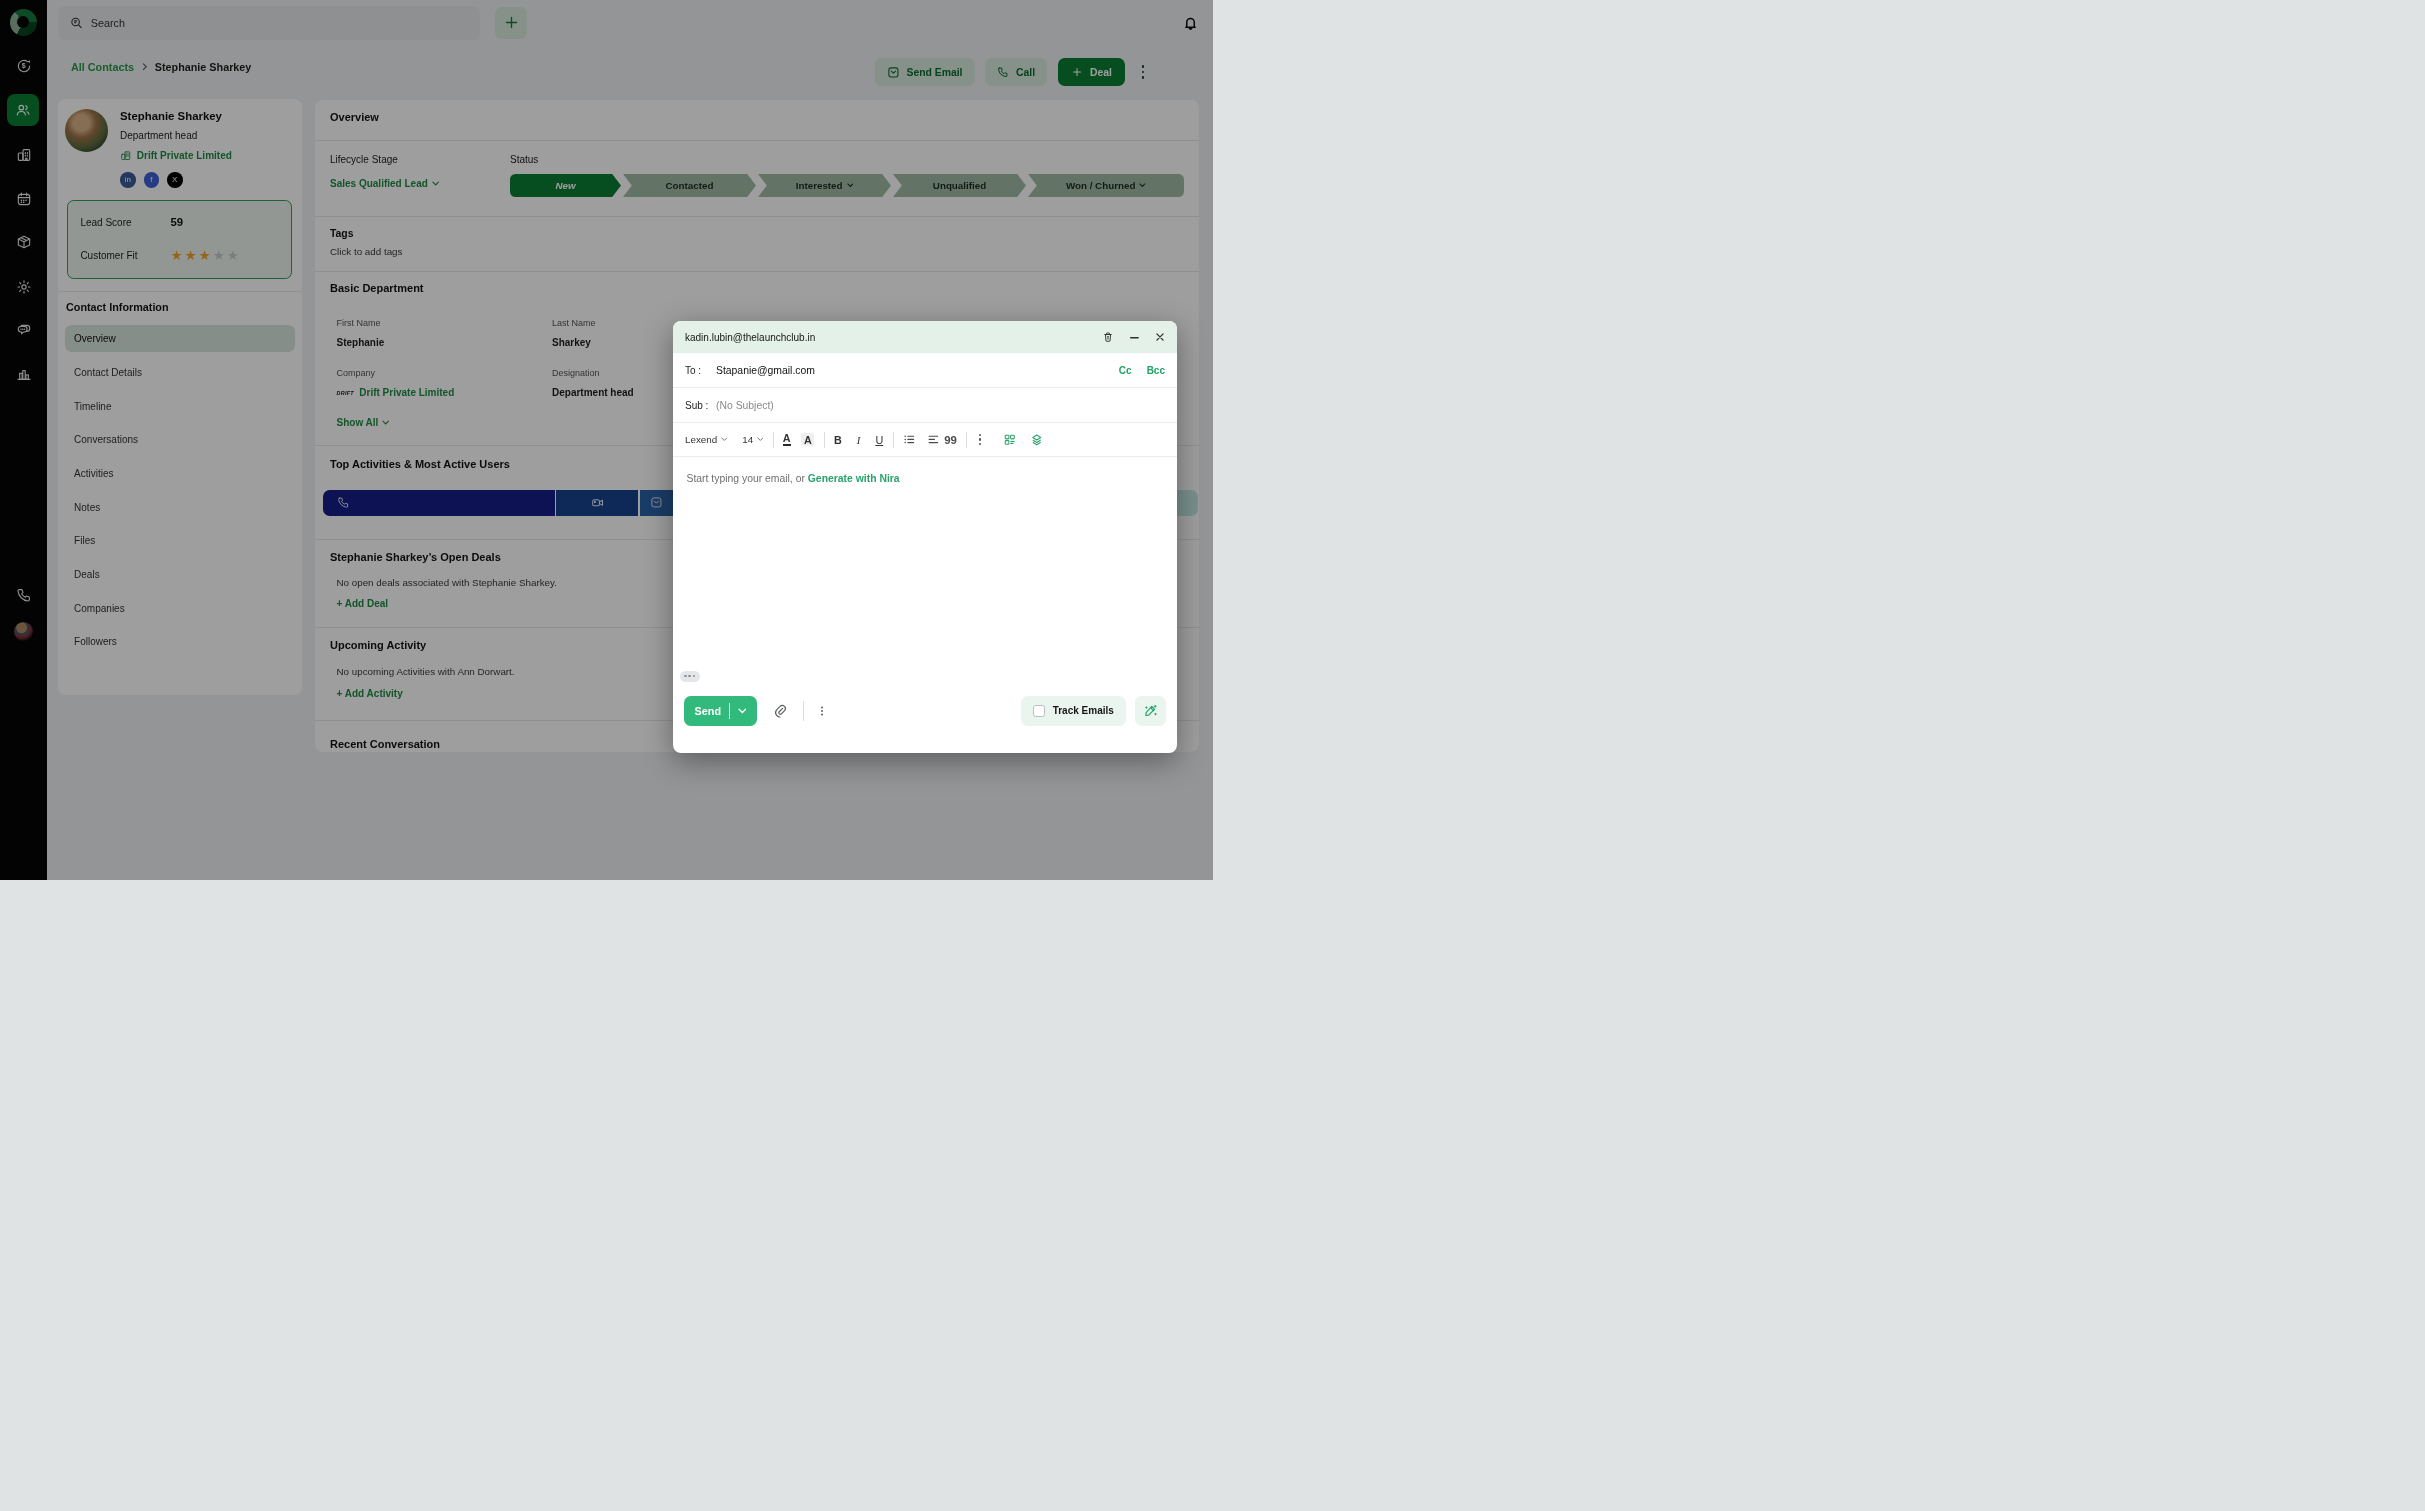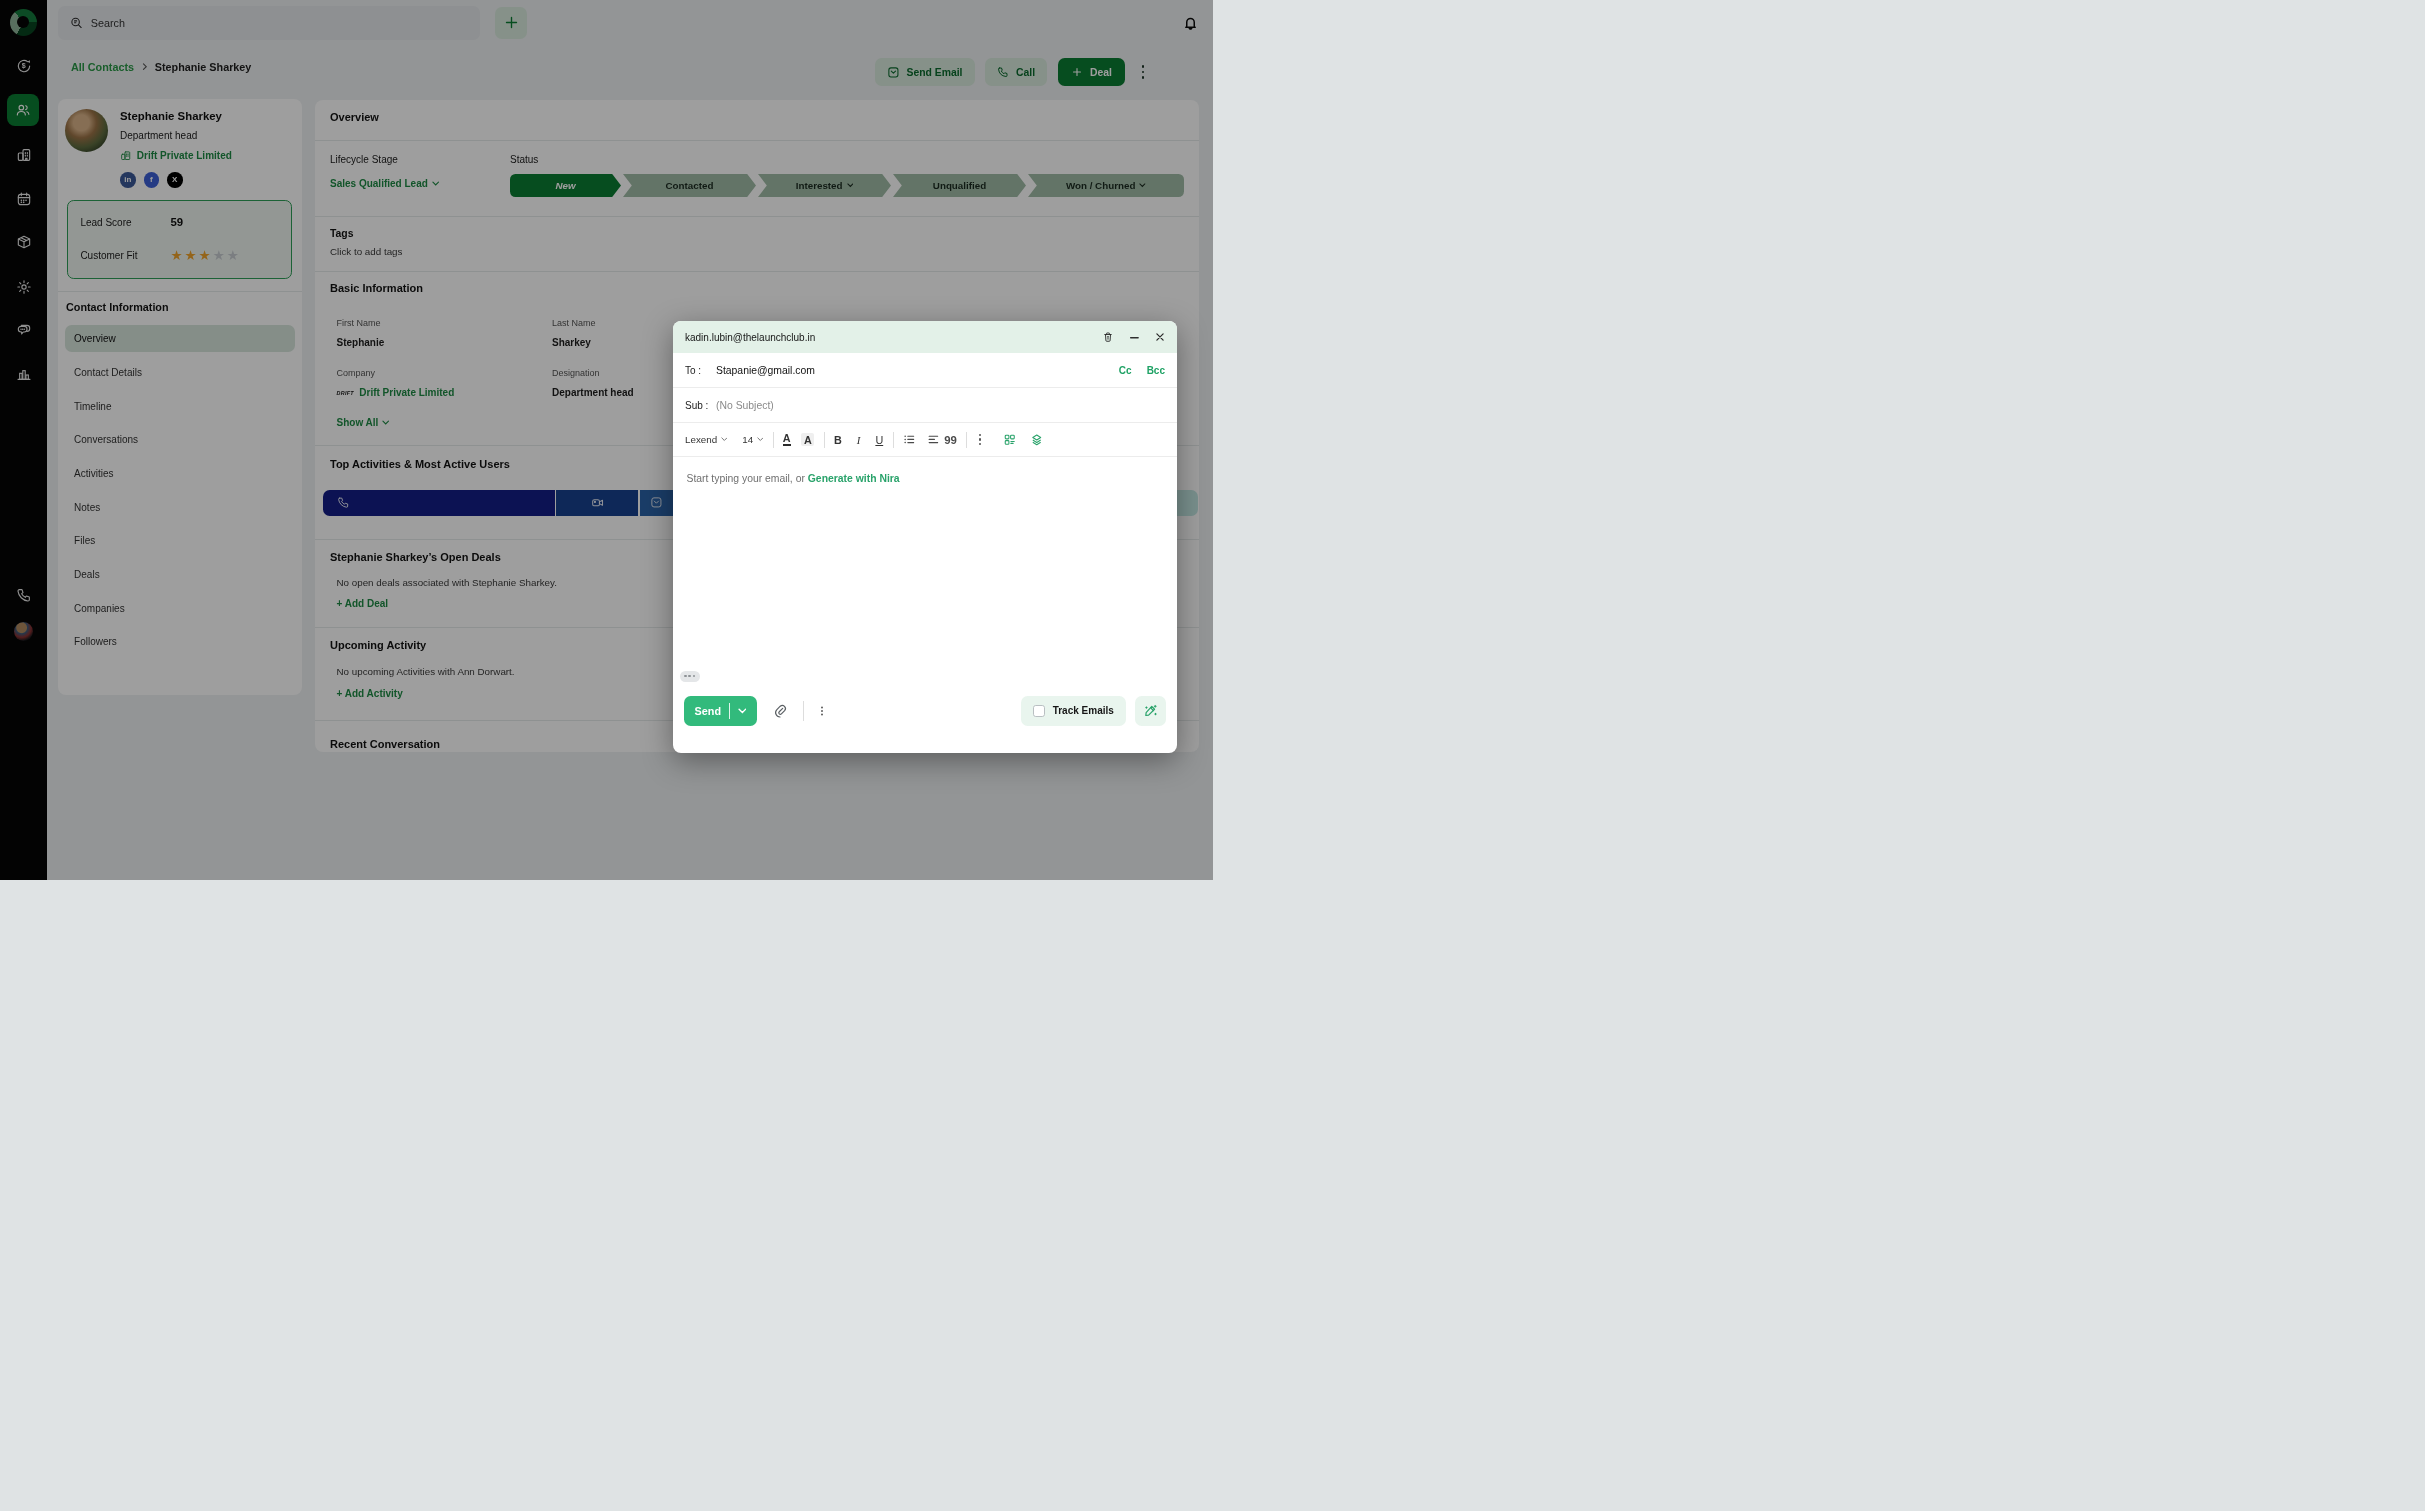--- a/index.html
+++ b/index.html
@@ -46,21 +46,21 @@
   .left-card { left:58px; top:99px; width:244px; height:596px; }
   .main-card { left:315px; top:100px; width:884px; height:652px; overflow:hidden; }
 
   
   .avatar-woman { position:absolute; left:6.7px; top:10px; width:43px; height:43px; border-radius:50%;
     background:radial-gradient(circle at 38% 32%, #d8b288 0 20%, #9b7347 38%, #5d6b3f 62%, #2c3a24 85%); }
   .c-name { position:absolute; left:62px; top:10.8px; font-size:11.4px; font-weight:700; color:#111; }
   .c-title { position:absolute; left:62px; top:31px; font-size:10px; color:#222; }
   .c-company { position:absolute; left:62px; top:51px; display:flex; gap:5.4px; align-items:center; color:#1E8A44; font-weight:700; font-size:10px; }
   .socials { position:absolute; left:62px; top:73px; display:flex; gap:8px; }
-  .soc { width:15.5px; height:15.5px; border-radius:50%; color:#fff; font-size:8px; font-weight:700; display:flex; align-items:center; justify-content:center; }
+  .soc { width:15.5px; height:15.5px; border-radius:50%; color:#fff; font-size:8px; font-weight:400; display:flex; align-items:center; justify-content:center; }
   .soc.in { background:#3B5998; } .soc.fb { background:#3D5FD6; } .soc.x { background:#000; }
 
   .lead-box { position:absolute; left:9.4px; top:101px; width:225px; height:79px; border:1px solid #2E9E57; border-radius:6.7px; background:#EDF4EF; }
   .lead-row { position:absolute; left:12px; display:flex; align-items:center; }
   .lead-label { font-size:10px; color:#1c1c1c; width:90px; }
   .lead-val { font-size:11.4px; font-weight:700; color:#111; }
   .stars { font-size:13.5px; letter-spacing:2px; }
   .star-f { color:#EFA22B; } .star-e { color:#C7CCD0; }
 
   .l-div { position:absolute; left:0; width:244px; height:0.7px; background:#E6EAEA; }
@@ -324,21 +324,21 @@
             <path d="M1.5 1.5 6 6l4.5-4.5"></path>
           </svg>
         </div>
     </div>
     <div class="m-div" style="top:116px"></div>
 
     <div class="m-title" style="left:15px; top:128px; font-size:10.4px">Tags</div>
     <div class="muted" style="left:15px; top:146px">Click to add tags</div>
     <div class="m-div" style="top:171px"></div>
 
-    <div class="m-title" style="left:15px; top:182px">Basic Information</div>
+    <div class="m-title" style="left:15px; top:182px">Basic Department</div>
     <div class="lbl-sm" style="left:21.5px; top:218px">First Name</div>
     <div class="val" style="left:21.5px; top:237px">Stephanie</div>
     <div class="lbl-sm" style="left:237px; top:218px">Last Name</div>
     <div class="val" style="left:237px; top:237px">Sharkey</div>
     <div class="lbl-sm" style="left:21.5px; top:268px">Company</div>
     <div style="position:absolute; left:21.5px; top:287px; display:flex; align-items:center; gap:5.4px">
       <span class="drift-mini">DRIFT</span>
       <span style="font-size:10px; font-weight:700; color:#1E8A44">Drift Private Limited</span>
     </div>
     <div class="lbl-sm" style="left:237px; top:268px">Designation</div>

